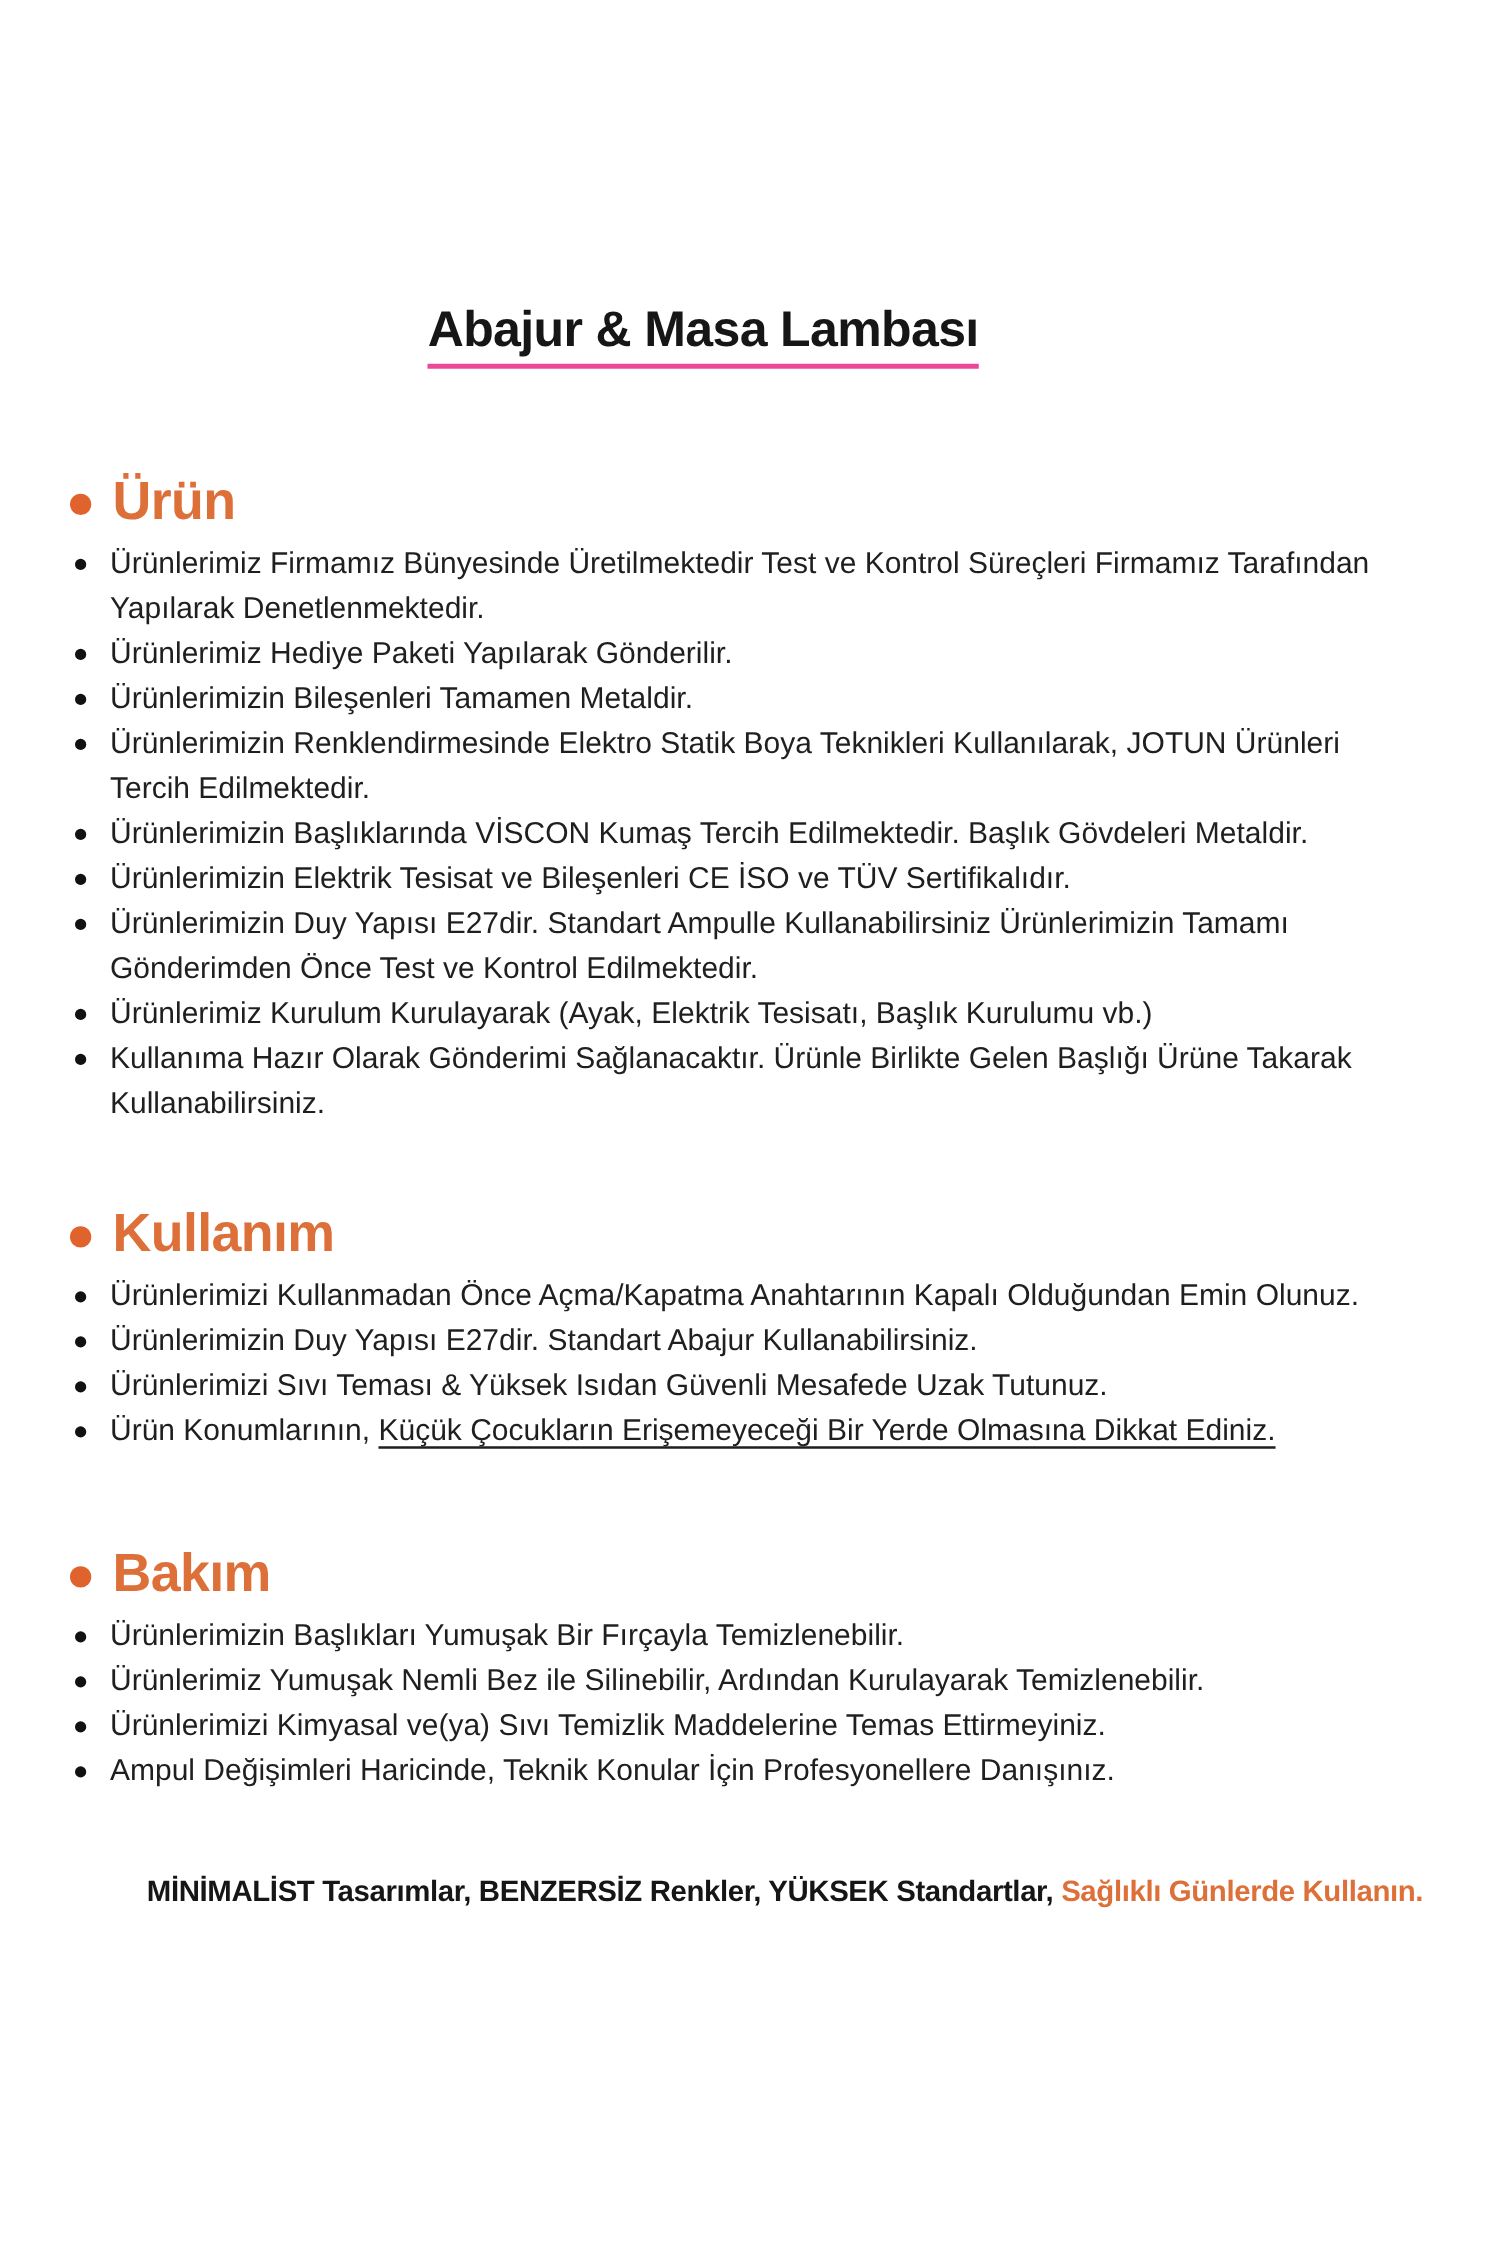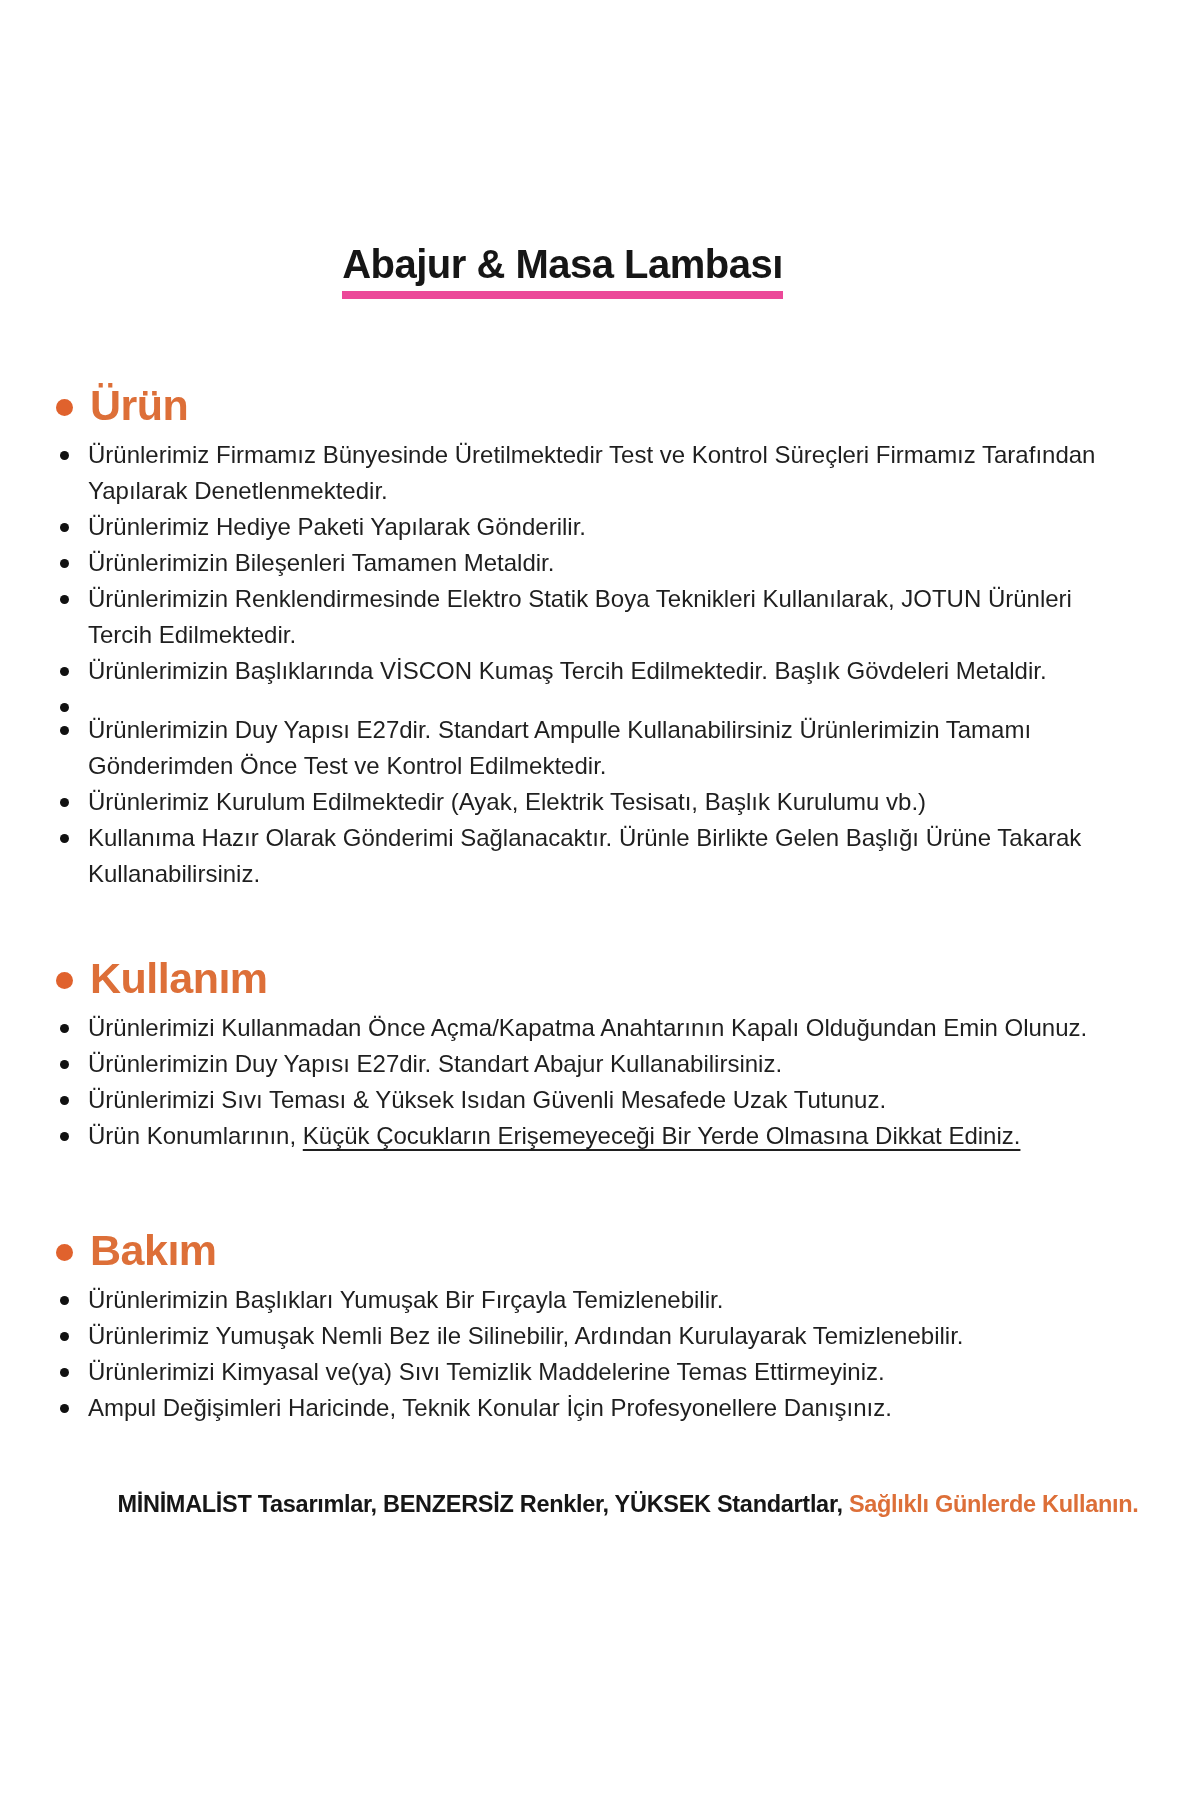--- a/index.html
+++ b/index.html
@@ -30,21 +30,21 @@
   .doc-subtitle {
     margin: 14px 0 0 0;
     font-size: 40px;
     line-height: 48px;
     font-weight: bold;
     color: #161616;
     letter-spacing: -0.5px;
   }
   .doc-subtitle .underline-wrap {
     display: inline-block;
-    border-bottom: 8px solid #ec4899;
+    border-bottom: 4px solid #ec4899;
     padding-bottom: 3px;
   }
   
   .section { padding-left: 50px; padding-right: 64px; }
   .section-urun     { margin-top: 80px; }
   .section-kullanim { margin-top: 60px; }
   .section-bakim    { margin-top: 70px; }
   .section-heading-row {
     display: flex;
     align-items: center;
@@ -143,28 +143,29 @@
         <li>
           <span class="li-dot"></span>
           <span class="li-text">Ürünlerimizin Renklendirmesinde Elektro Statik Boya Teknikleri Kullanılarak, JOTUN Ürünleri Tercih Edilmektedir.</span>
         </li>
         <li>
           <span class="li-dot"></span>
           <span class="li-text">Ürünlerimizin Başlıklarında VİSCON Kumaş Tercih Edilmektedir. Başlık Gövdeleri Metaldir.</span>
         </li>
         <li>
           <span class="li-dot"></span>
+          <span class="li-text">Ürünlerimizin Elektrik Tesisat ve Bileşenleri CE İSO ve TÜV Sertifikalıdır.</span>
         </li>
         <li>
           <span class="li-dot"></span>
           <span class="li-text">Ürünlerimizin Duy Yapısı E27dir. Standart Ampulle Kullanabilirsiniz Ürünlerimizin Tamamı Gönderimden Önce Test ve Kontrol Edilmektedir.</span>
         </li>
         <li>
           <span class="li-dot"></span>
-          <span class="li-text">Ürünlerimiz Kurulum Edilmektedir (Ayak, Elektrik Tesisatı, Başlık Kurulumu vb.)</span>
+          <span class="li-text">Ürünlerimiz Kurulum Kurulayarak (Ayak, Elektrik Tesisatı, Başlık Kurulumu vb.)</span>
         </li>
         <li>
           <span class="li-dot"></span>
           <span class="li-text">Kullanıma Hazır Olarak Gönderimi Sağlanacaktır. Ürünle Birlikte Gelen Başlığı Ürüne Takarak Kullanabilirsiniz.</span>
         </li>
       </ul>
   </section>
 
   <section class="section section-kullanim">
     <div class="section-heading-row">

